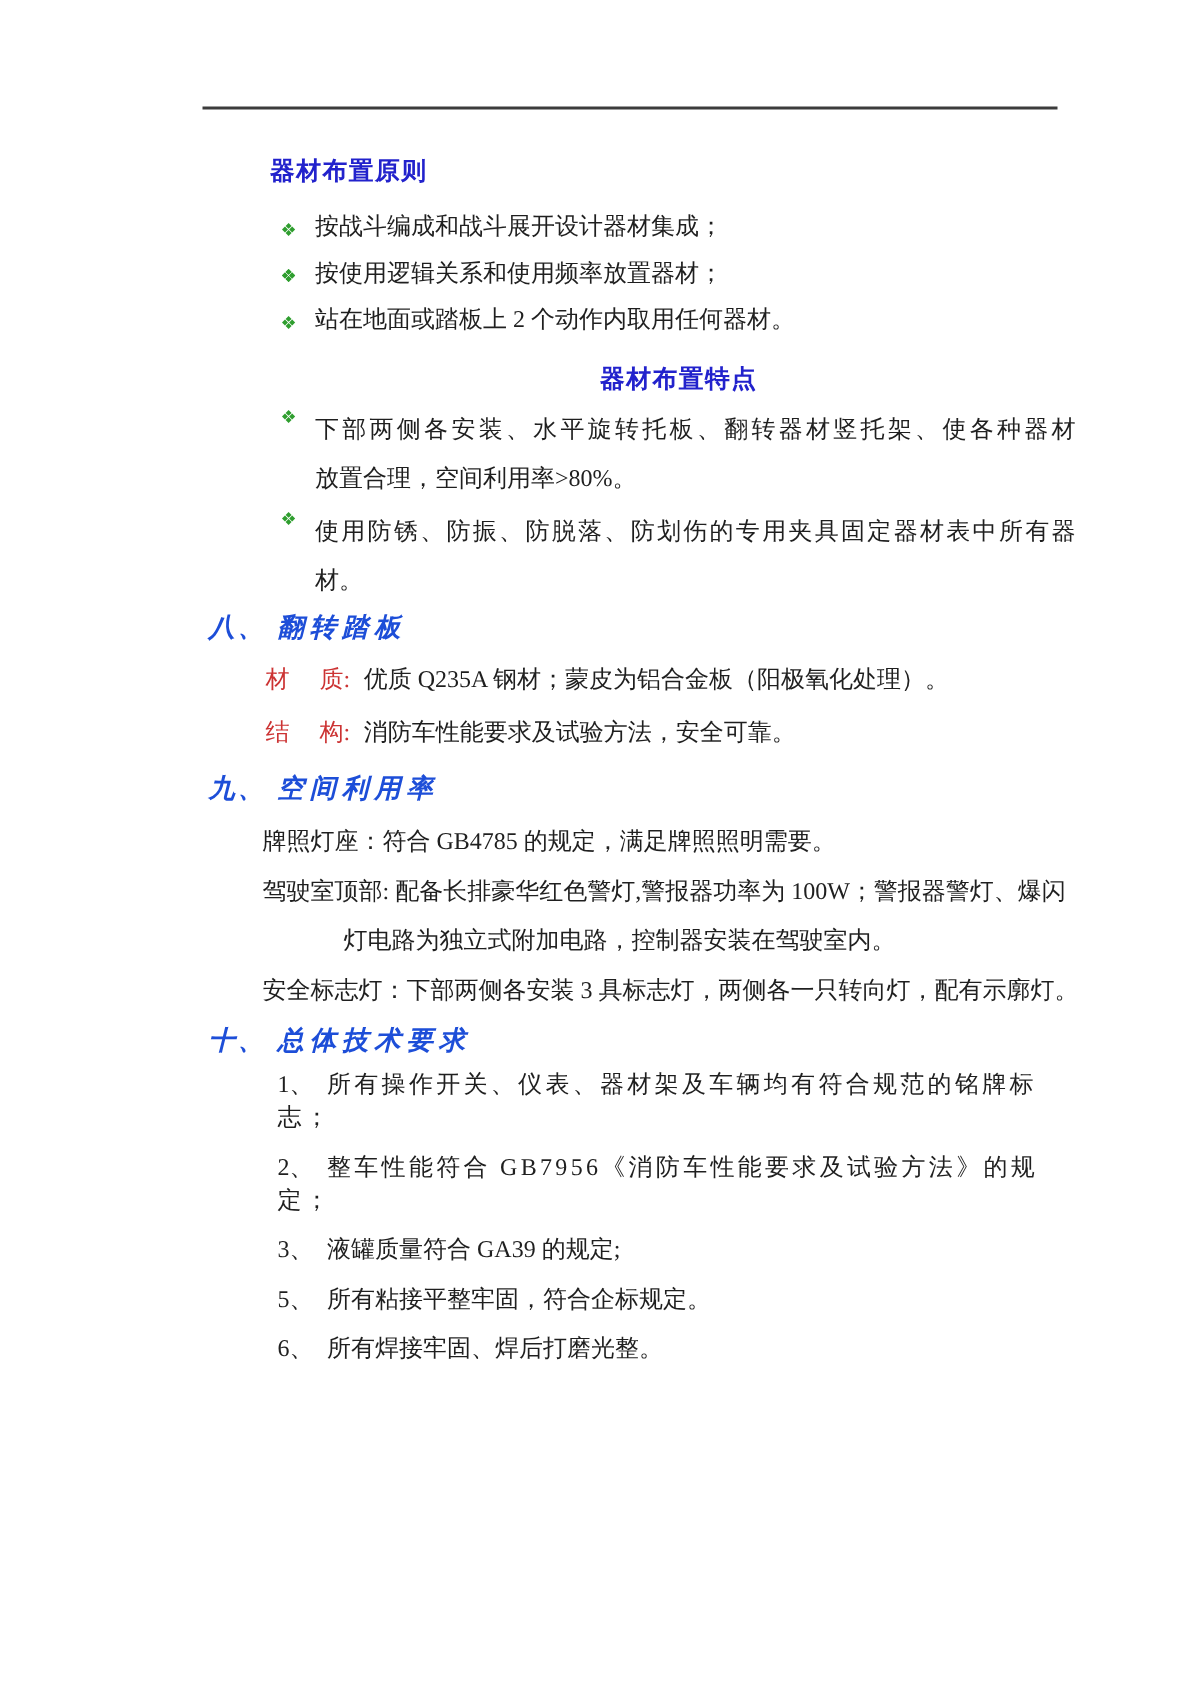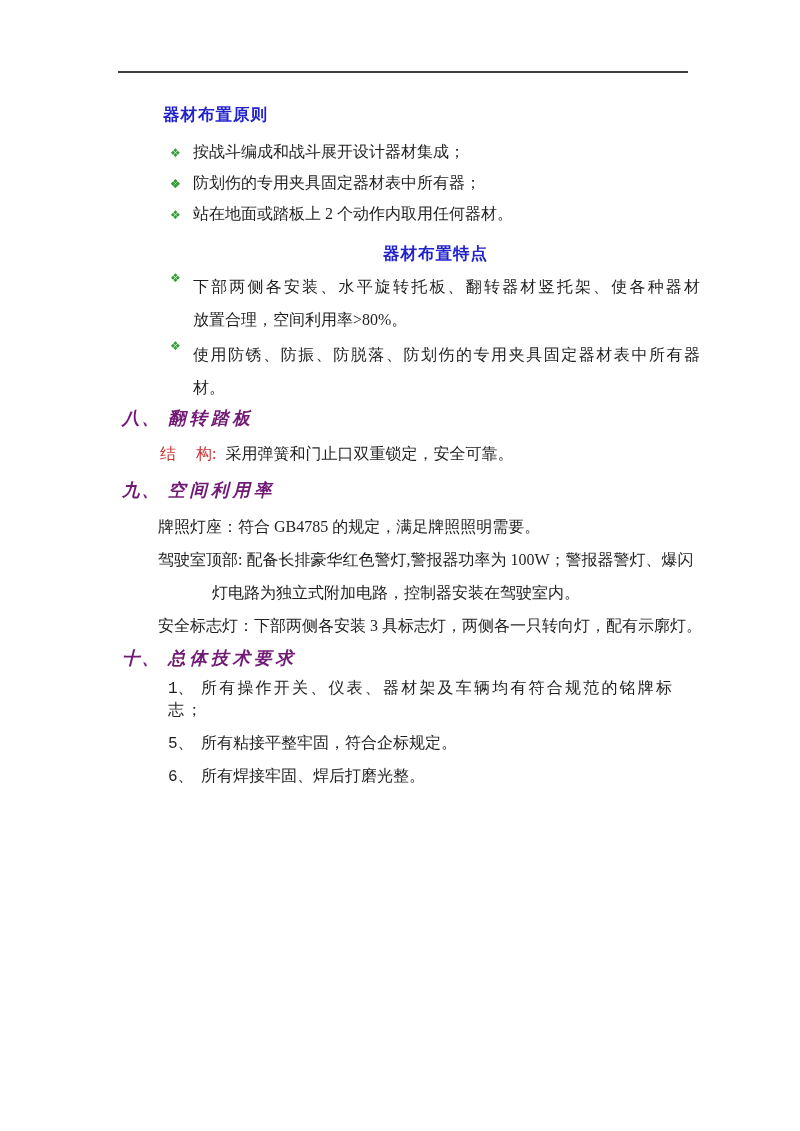--- a/index.html
+++ b/index.html
@@ -5,20 +5,21 @@
   html, body { margin: 0; padding: 0; background: #ffffff; }
   .page {
     position: relative;
     width: 708px;
     height: 1131px;
     background: #ffffff;
     font-family: "Liberation Serif", "DejaVu Serif", serif;
     color: #1f1f1f;
     font-size: 16px;
     overflow: hidden;
+    margin-left: 17px;
   }
   .header-rule {
     position: absolute;
     left: 118px;
     top: 71px;
     width: 570px;
     height: 0;
     border-top: 2px solid #3c3c3c;
   }
   .content { position: absolute; top: 72px; left: 0; right: 0; }
@@ -54,41 +55,41 @@
   }
   .spread { text-align: justify; text-align-last: justify; }
 
   
   .section-heading {
     margin: 0 0 0 122px;
     font-weight: bold;
     font-style: italic;
     font-size: 17.5px;
     line-height: 24px;
-    color: #701a75;
+    color: #1d4ed8;
   }
   .section-heading .sec-num { display: inline-block; width: 46px; letter-spacing: 2px; font-style: italic; }
   .section-heading .sec-title { letter-spacing: 4px; }
   .sec8-heading { margin-top: 0; }
   .sec9-heading { margin-top: 12px; }
   .sec10-heading { margin-top: 4px; }
 
   
   .kv-rows { margin: 12px 0 0 160px; }
   .kv-row { line-height: 24px; margin-bottom: 11px; }
   .kv-label { color: #cc3333; margin-right: 9px; }
 
   
   .para-block { margin: 8px 0 0 158px; }
   .para-line { line-height: 33px; }
   .para-indent { padding-left: 54px; }
 
   
   ol.num-list { list-style: none; margin: 8px 0 0 168px; padding: 0; }
-  ol.num-list li { line-height: 22px; margin-bottom: 11px; font-family: Liberation Mono, monospace; }
+  ol.num-list li { line-height: 22px; margin-bottom: 11px; }
   ol.num-list .num { display: inline-block; width: 33px; }
   ol.num-list li.tracked .num-text { letter-spacing: 2.2px; }
 </style>
 </head>
 <body>
 
 <div class="page">
   <div class="header-rule"></div>
 
   <div class="content">
@@ -98,21 +99,21 @@
     <ul class="diamond-list list-1">
       <li>
         <span class="diamond">❖</span>
         <span>按战斗编成和战斗展开设计器材集成；</span>
       </li>
       <li>
         <span class="diamond">❖</span>
       </li>
       <li>
         <span class="diamond">❖</span>
-        <span>防划伤的专用夹具固定器材表中所有器；</span>
+        <span>按使用逻辑关系和使用频率放置器材；</span>
       </li>
       <li>
         <span class="diamond">❖</span>
         <span>站在地面或踏板上 2 个动作内取用任何器材。</span>
       </li>
     </ul>
 
     <h3 class="subhead subhead-2">器材布置特点</h3>
 
     <ul class="diamond-list list-2">
@@ -127,21 +128,24 @@
         <div class="bullet-line">材。</div>
       </li>
     </ul>
 
     <h2 class="section-heading sec8-heading">
       <span class="sec-num">八、</span><span class="sec-title">翻转踏板</span>
     </h2>
 
     <div class="kv-rows">
       <div class="kv-row">
-        <span class="kv-label">结　 构:</span><span>采用弹簧和门止口双重锁定，安全可靠。</span>
+        <span class="kv-label">材　 质:</span><span>优质 Q235A 钢材；蒙皮为铝合金板（阳极氧化处理）。</span>
+      </div>
+      <div class="kv-row">
+        <span class="kv-label">结　 构:</span><span>消防车性能要求及试验方法，安全可靠。</span>
       </div>
     </div>
 
     <h2 class="section-heading sec9-heading">
       <span class="sec-num">九、</span><span class="sec-title">空间利用率</span>
     </h2>
 
     <div class="para-block">
       <div class="para-line">牌照灯座：符合 GB4785 的规定，满足牌照照明需要。</div>
       <div class="para-line">驾驶室顶部: 配备长排豪华红色警灯,警报器功率为 100W；警报器警灯、爆闪</div>
@@ -150,20 +154,26 @@
     </div>
 
     <h2 class="section-heading sec10-heading">
       <span class="sec-num">十、</span><span class="sec-title">总体技术要求</span>
     </h2>
 
     <ol class="num-list">
       <li class="tracked">
         <span class="num">1、</span><span class="num-text">所有操作开关、仪表、器材架及车辆均有符合规范的铭牌标志；</span>
       </li>
+      <li class="tracked">
+        <span class="num">2、</span><span class="num-text">整车性能符合 GB7956《消防车性能要求及试验方法》的规定；</span>
+      </li>
+      <li>
+        <span class="num">3、</span><span class="num-text">液罐质量符合 GA39 的规定;</span>
+      </li>
       <li>
         <span class="num">5、</span><span class="num-text">所有粘接平整牢固，符合企标规定。</span>
       </li>
       <li>
         <span class="num">6、</span><span class="num-text">所有焊接牢固、焊后打磨光整。</span>
       </li>
     </ol>
 
   </div>
 </div>

